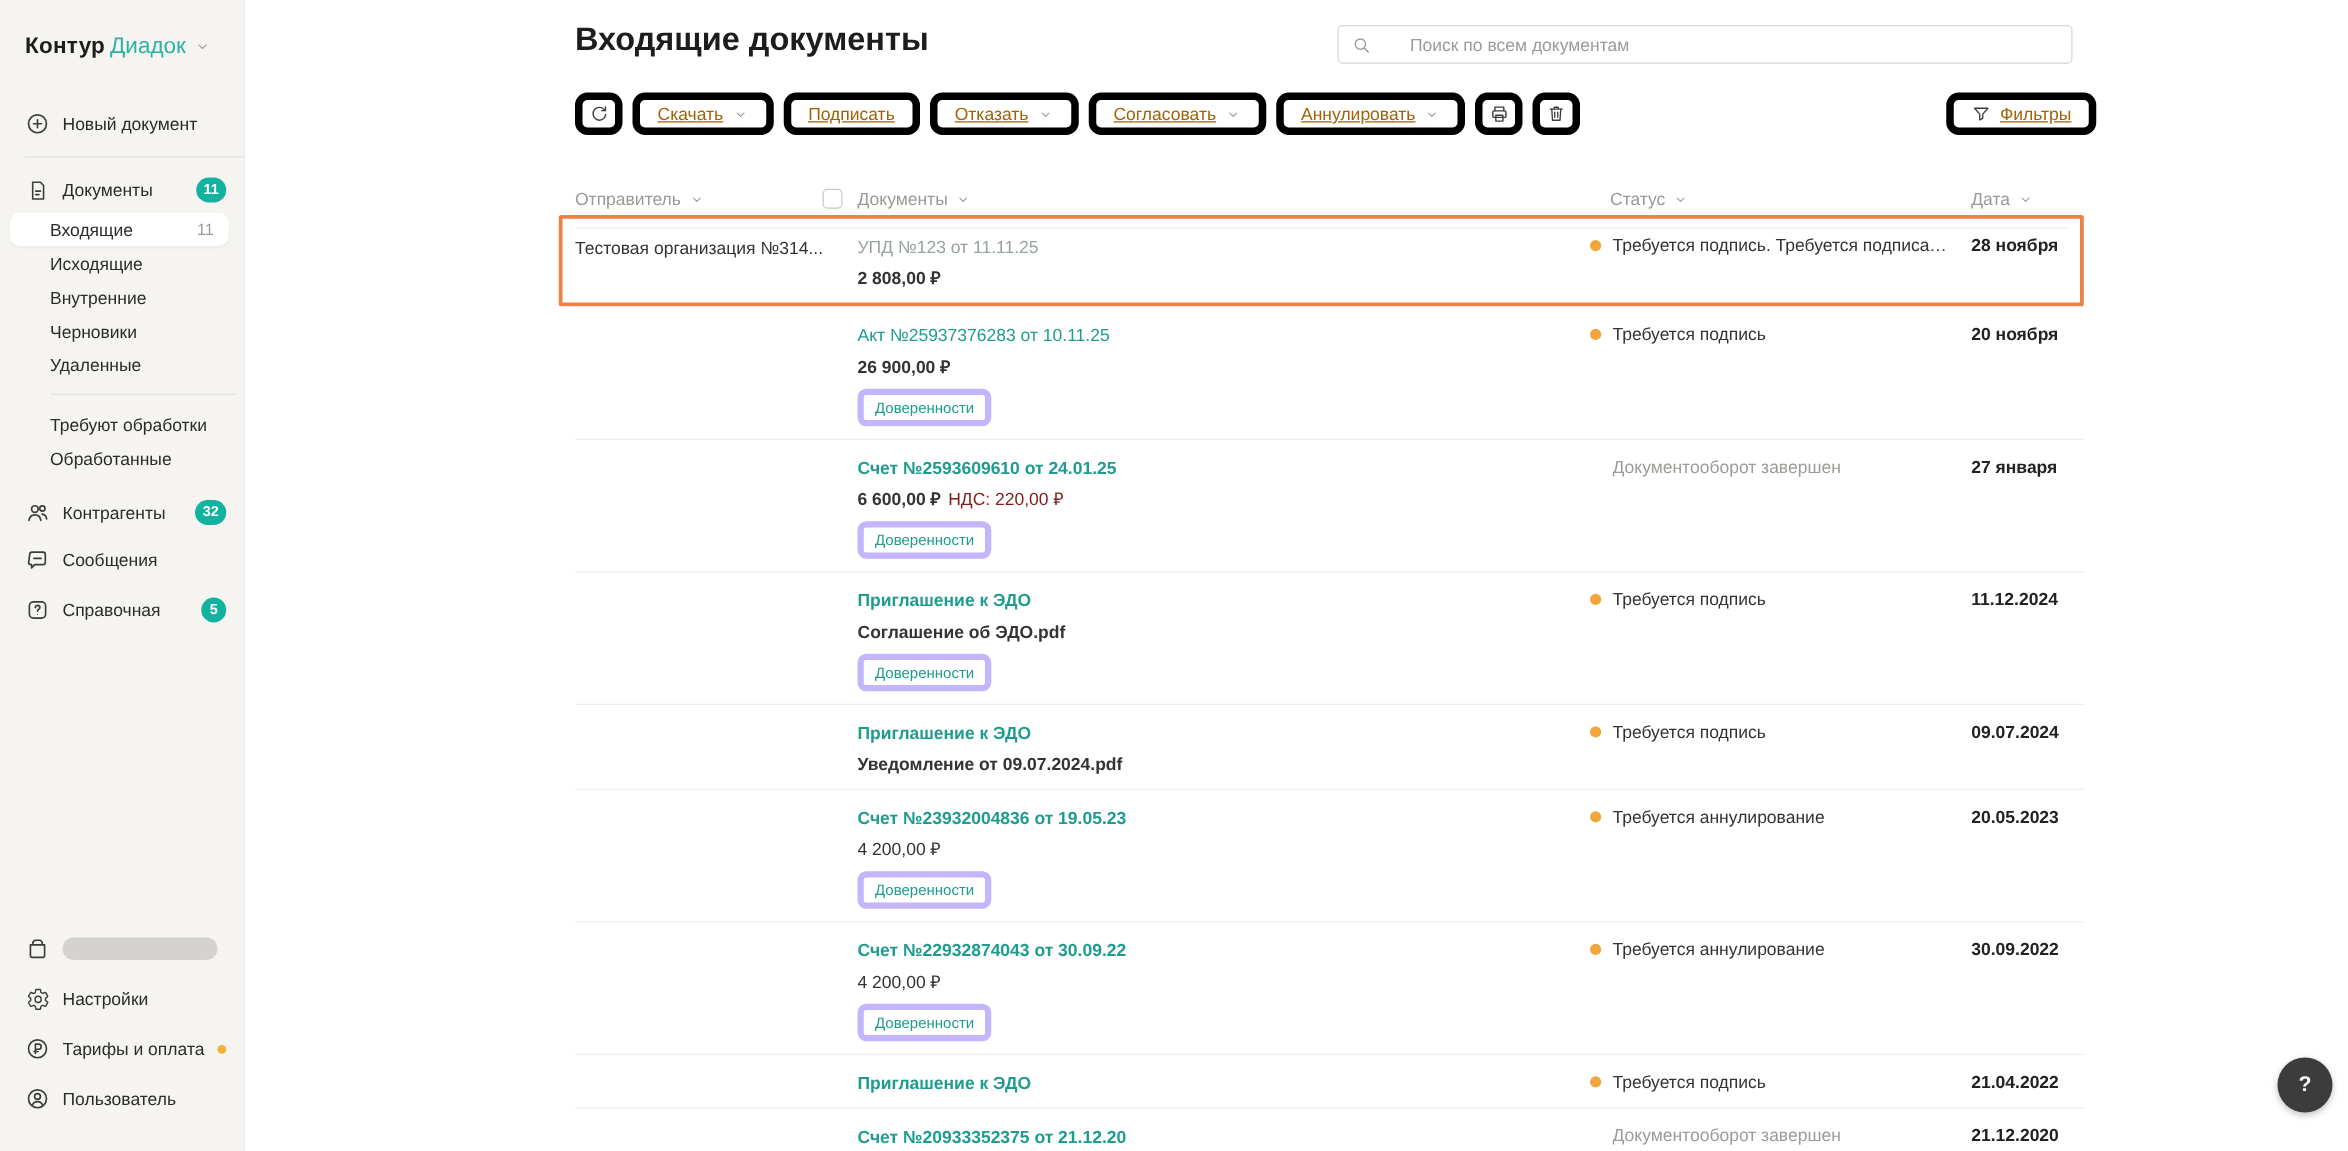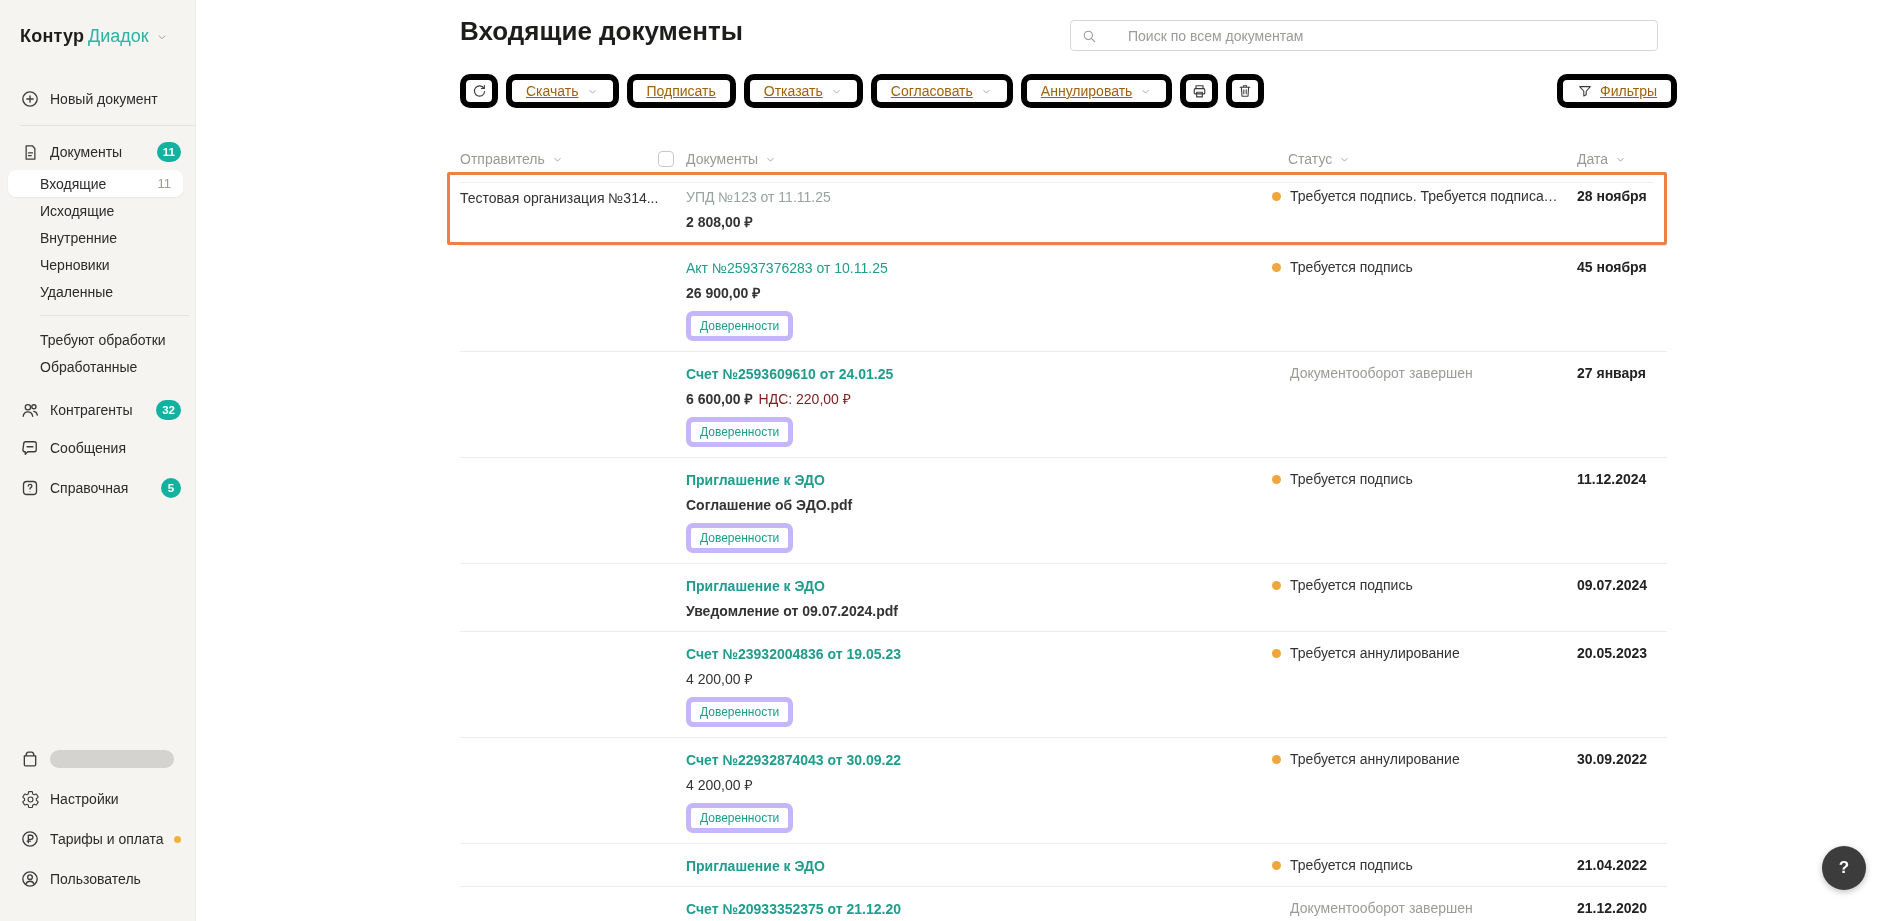--- a/index.html
+++ b/index.html
@@ -365,21 +365,21 @@
       <a class="doc-title">Акт №25937376283 от 10.11.25</a>
       <div class="doc-sub">
         <span class="amt b">26 900,00 ₽</span>
       </div>
       <div><span class="chip">Доверенности</span></div>
     </div>
     <div class="cell status">
       <span class="dot"></span>
       <span class="st-text">Требуется подпись</span>
     </div>
-    <div class="cell date">45 ноября</div>
+    <div class="cell date">20 ноября</div>
   </div>
         <div class="trow">
     <div class="cell sender"></div>
     <div class="cell docs">
       <a class="doc-title bold">Счет №2593609610 от 24.01.25</a>
       <div class="doc-sub">
         <span class="amt b">6 600,00 ₽</span><span class="extra">НДС: 220,00 ₽</span>
       </div>
       <div><span class="chip">Доверенности</span></div>
     </div>

